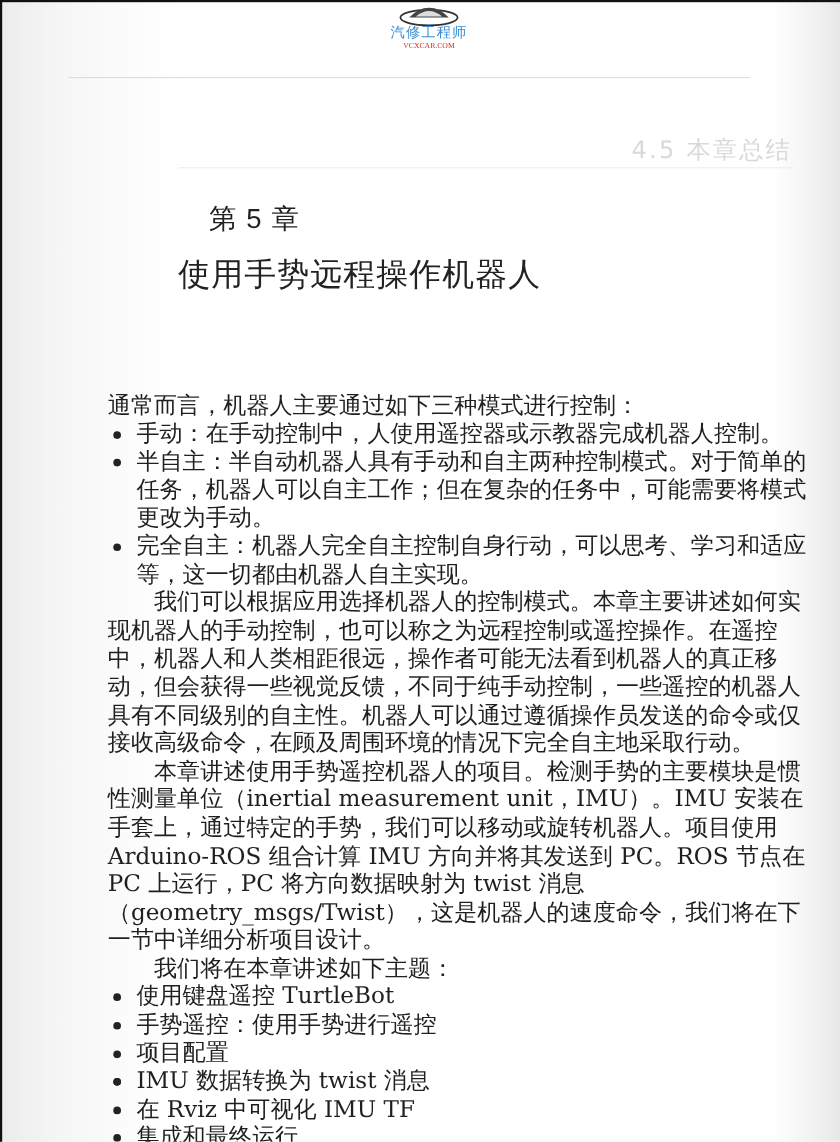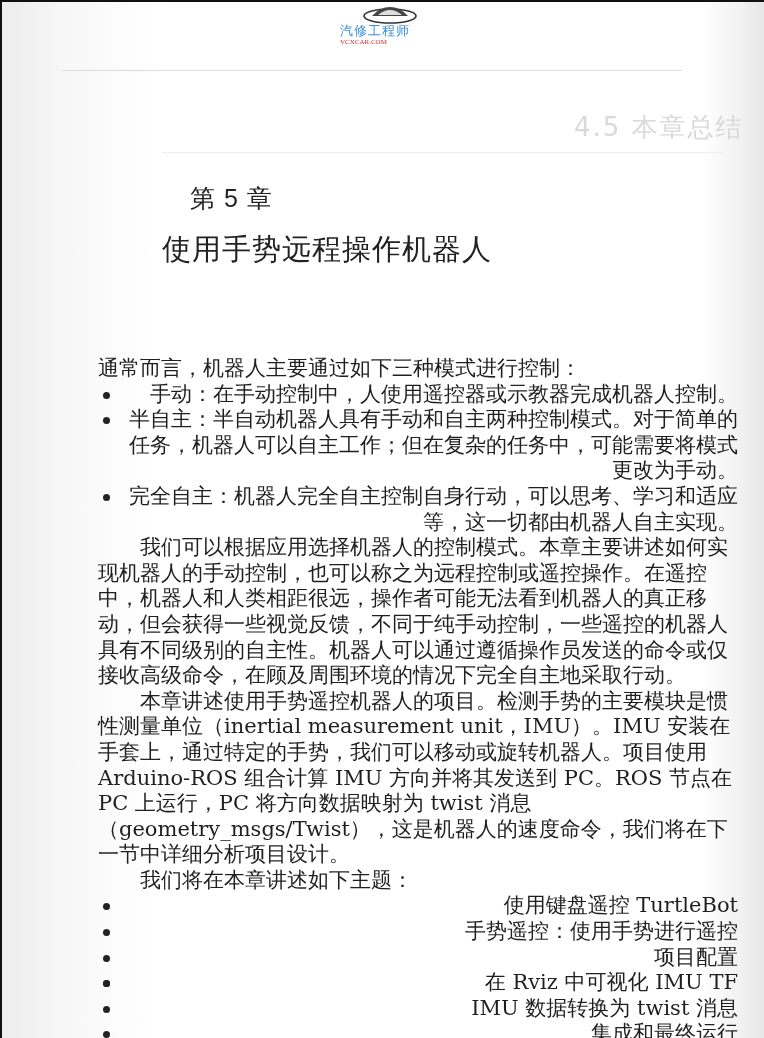--- a/index.html
+++ b/index.html
@@ -11,36 +11,36 @@
   }
   .page {
     position: absolute; left: 0; top: 0; width: 762px; height: 1036px;
     border-top: 2px solid #111; border-left: 2px solid #111;
     background: linear-gradient(90deg, #ececec 0px, #f7f7f7 60px, #ffffff 160px, #ffffff 700px, #f1f1f1 740px, #e6e6e6 764px);
     overflow: hidden;
   }
   
   .ghost { position: absolute; color: #d9d9d9; font-family: "DejaVu Sans", sans-serif; white-space: nowrap; }
   .ghost-rule { position: absolute; left: 60px; top: 68px; width: 620px; height: 1px; background: #dcdcdc; }
-  .ghost-title { left: 572px; top: 108px; font-size: 26px; letter-spacing: 2px; }
+  .ghost-title { left: 572px; top: 120px; font-size: 22px; letter-spacing: 2px; }
   .ghost-line { font-size: 13px; color: #e2e2e2; }
 
-  .logo { position: absolute; left: 338px; top: 2px; width: 100px; height: 48px; text-align: left; }
+  .logo { position: absolute; left: 338px; top: 2px; width: 100px; height: 48px; text-align: center; }
   .logo svg { display: block; margin: 0 auto; }
   .logo-cn { font-family: "DejaVu Sans", sans-serif; font-size: 13px; color: #3a8fd8; letter-spacing: 1px; line-height: 14px; }
   .logo-en { font-family: Liberation Serif, serif; font-size: 7px; color: #d62a2a; line-height: 8px; }
 
   .chapter-num { position: absolute; left: 160px; top: 180px; font-family: Liberation Sans, sans-serif; font-size: 25px; color: #222; letter-spacing: 1px; margin-left: 28px; }
   .chapter-title { position: absolute; left: 160px; top: 228px; font-family: "DejaVu Sans", sans-serif; font-size: 29px; color: #222; letter-spacing: 1px; }
 
   .body { position: absolute; left: 96px; top: 354px; width: 640px; font-size: 21px; line-height: 25.6px; }
   .para { margin: 0; text-indent: 0; }
   .para.indent { text-indent: 2em; }
   .bullets { list-style: none; margin: 0; padding: 0; }
-  .bullets li { position: relative; padding-left: 26px; margin-left: 0; text-align: right; }
+  .bullets li { position: relative; padding-left: 26px; margin-left: 0; }
   .bullets li .dot { position: absolute; left: 5px; top: 10px; width: 7px; height: 7px; border-radius: 50%; background: #222; }
   .topics { margin-top: 0; }
 </style>
 </head>
 <body>
 
 <div class="page">
 
   <div class="ghost-rule"></div>
   <div class="ghost ghost-title">4.5  本章总结</div>
@@ -67,19 +67,19 @@
       <li><span class="dot"></span><span>完全自主：机器人完全自主控制自身行动，可以思考、学习和适应等，这一切都由机器人自主实现。</span></li>
     </ul>
     <p class="para indent">我们可以根据应用选择机器人的控制模式。本章主要讲述如何实现机器人的手动控制，也可以称之为远程控制或遥控操作。在遥控中，机器人和人类相距很远，操作者可能无法看到机器人的真正移动，但会获得一些视觉反馈，不同于纯手动控制，一些遥控的机器人具有不同级别的自主性。机器人可以通过遵循操作员发送的命令或仅接收高级命令，在顾及周围环境的情况下完全自主地采取行动。</p>
     <p class="para indent">本章讲述使用手势遥控机器人的项目。检测手势的主要模块是惯性测量单位（inertial measurement unit，IMU）。IMU 安装在手套上，通过特定的手势，我们可以移动或旋转机器人。项目使用 Arduino-ROS 组合计算 IMU 方向并将其发送到 PC。ROS 节点在 PC 上运行，PC 将方向数据映射为 twist 消息（geometry_msgs/Twist），这是机器人的速度命令，我们将在下一节中详细分析项目设计。</p>
     <p class="para indent">我们将在本章讲述如下主题：</p>
     <ul class="bullets topics">
       <li><span class="dot"></span><span>使用键盘遥控 TurtleBot</span></li>
       <li><span class="dot"></span><span>手势遥控：使用手势进行遥控</span></li>
       <li><span class="dot"></span><span>项目配置</span></li>
       <li><span class="dot"></span></li>
+      <li><span class="dot"></span><span>IMU 数据转换为 twist 消息</span></li>
       <li><span class="dot"></span><span>在 Rviz 中可视化 IMU TF</span></li>
-      <li><span class="dot"></span><span>IMU 数据转换为 twist 消息</span></li>
       <li><span class="dot"></span><span>集成和最终运行</span></li>
       <li><span class="dot"></span><span>使用 Android 手机进行遥控</span></li>
     </ul>
   </div>
 </div>
 
 </body></html>

